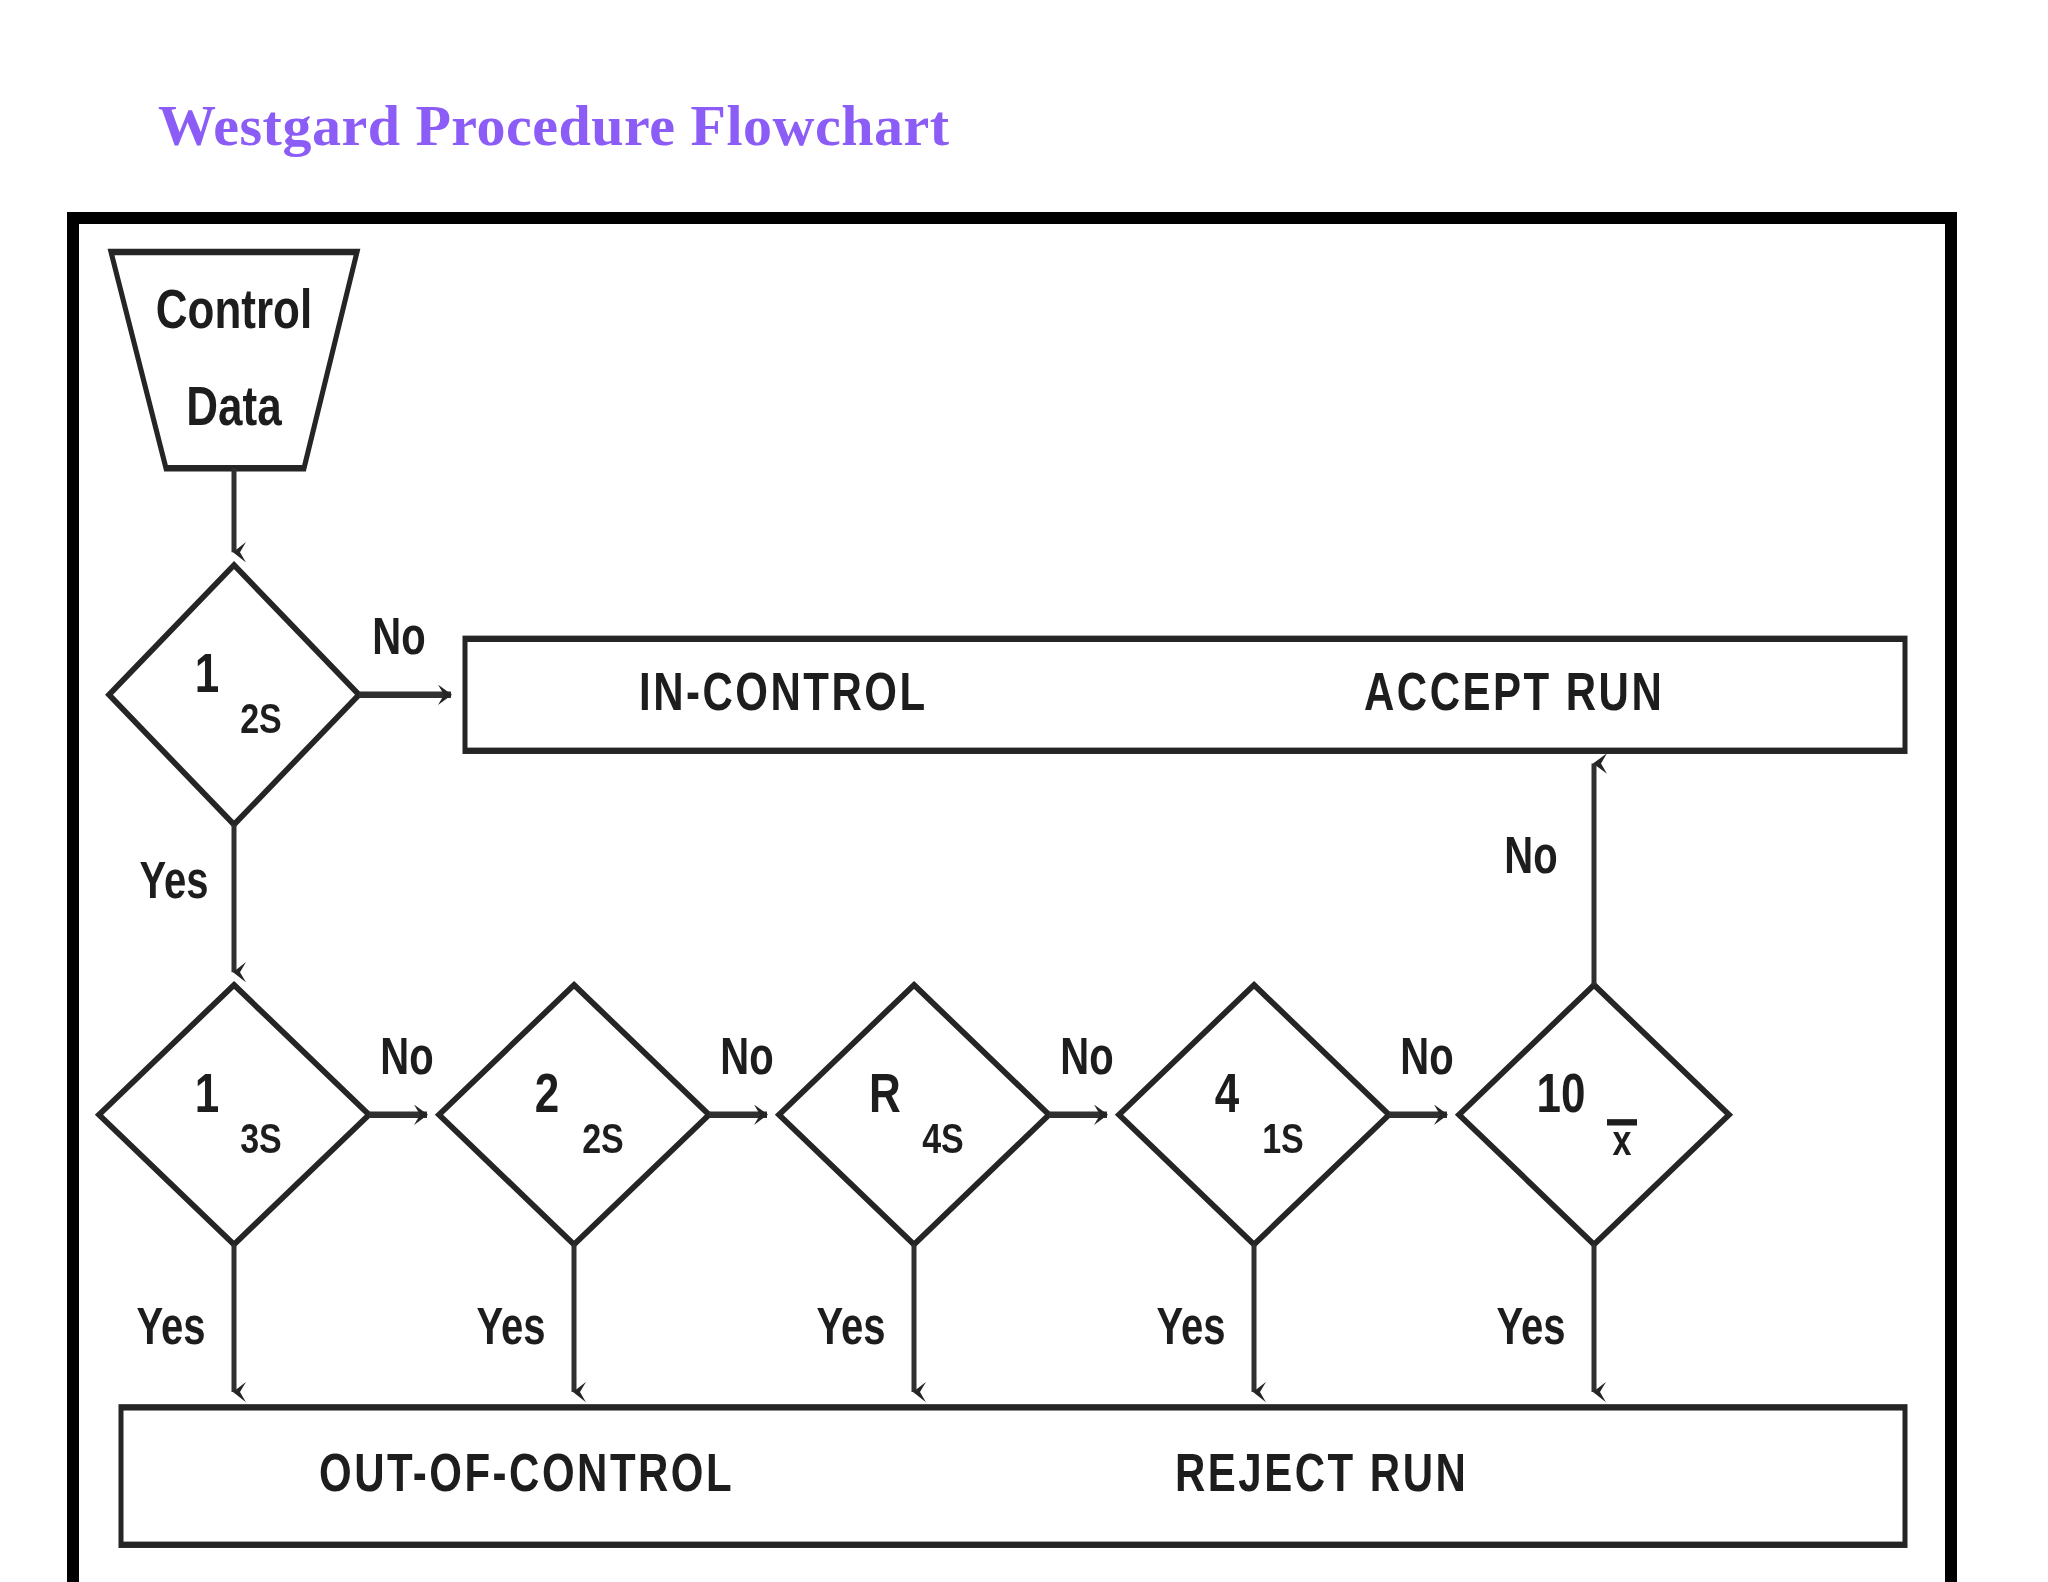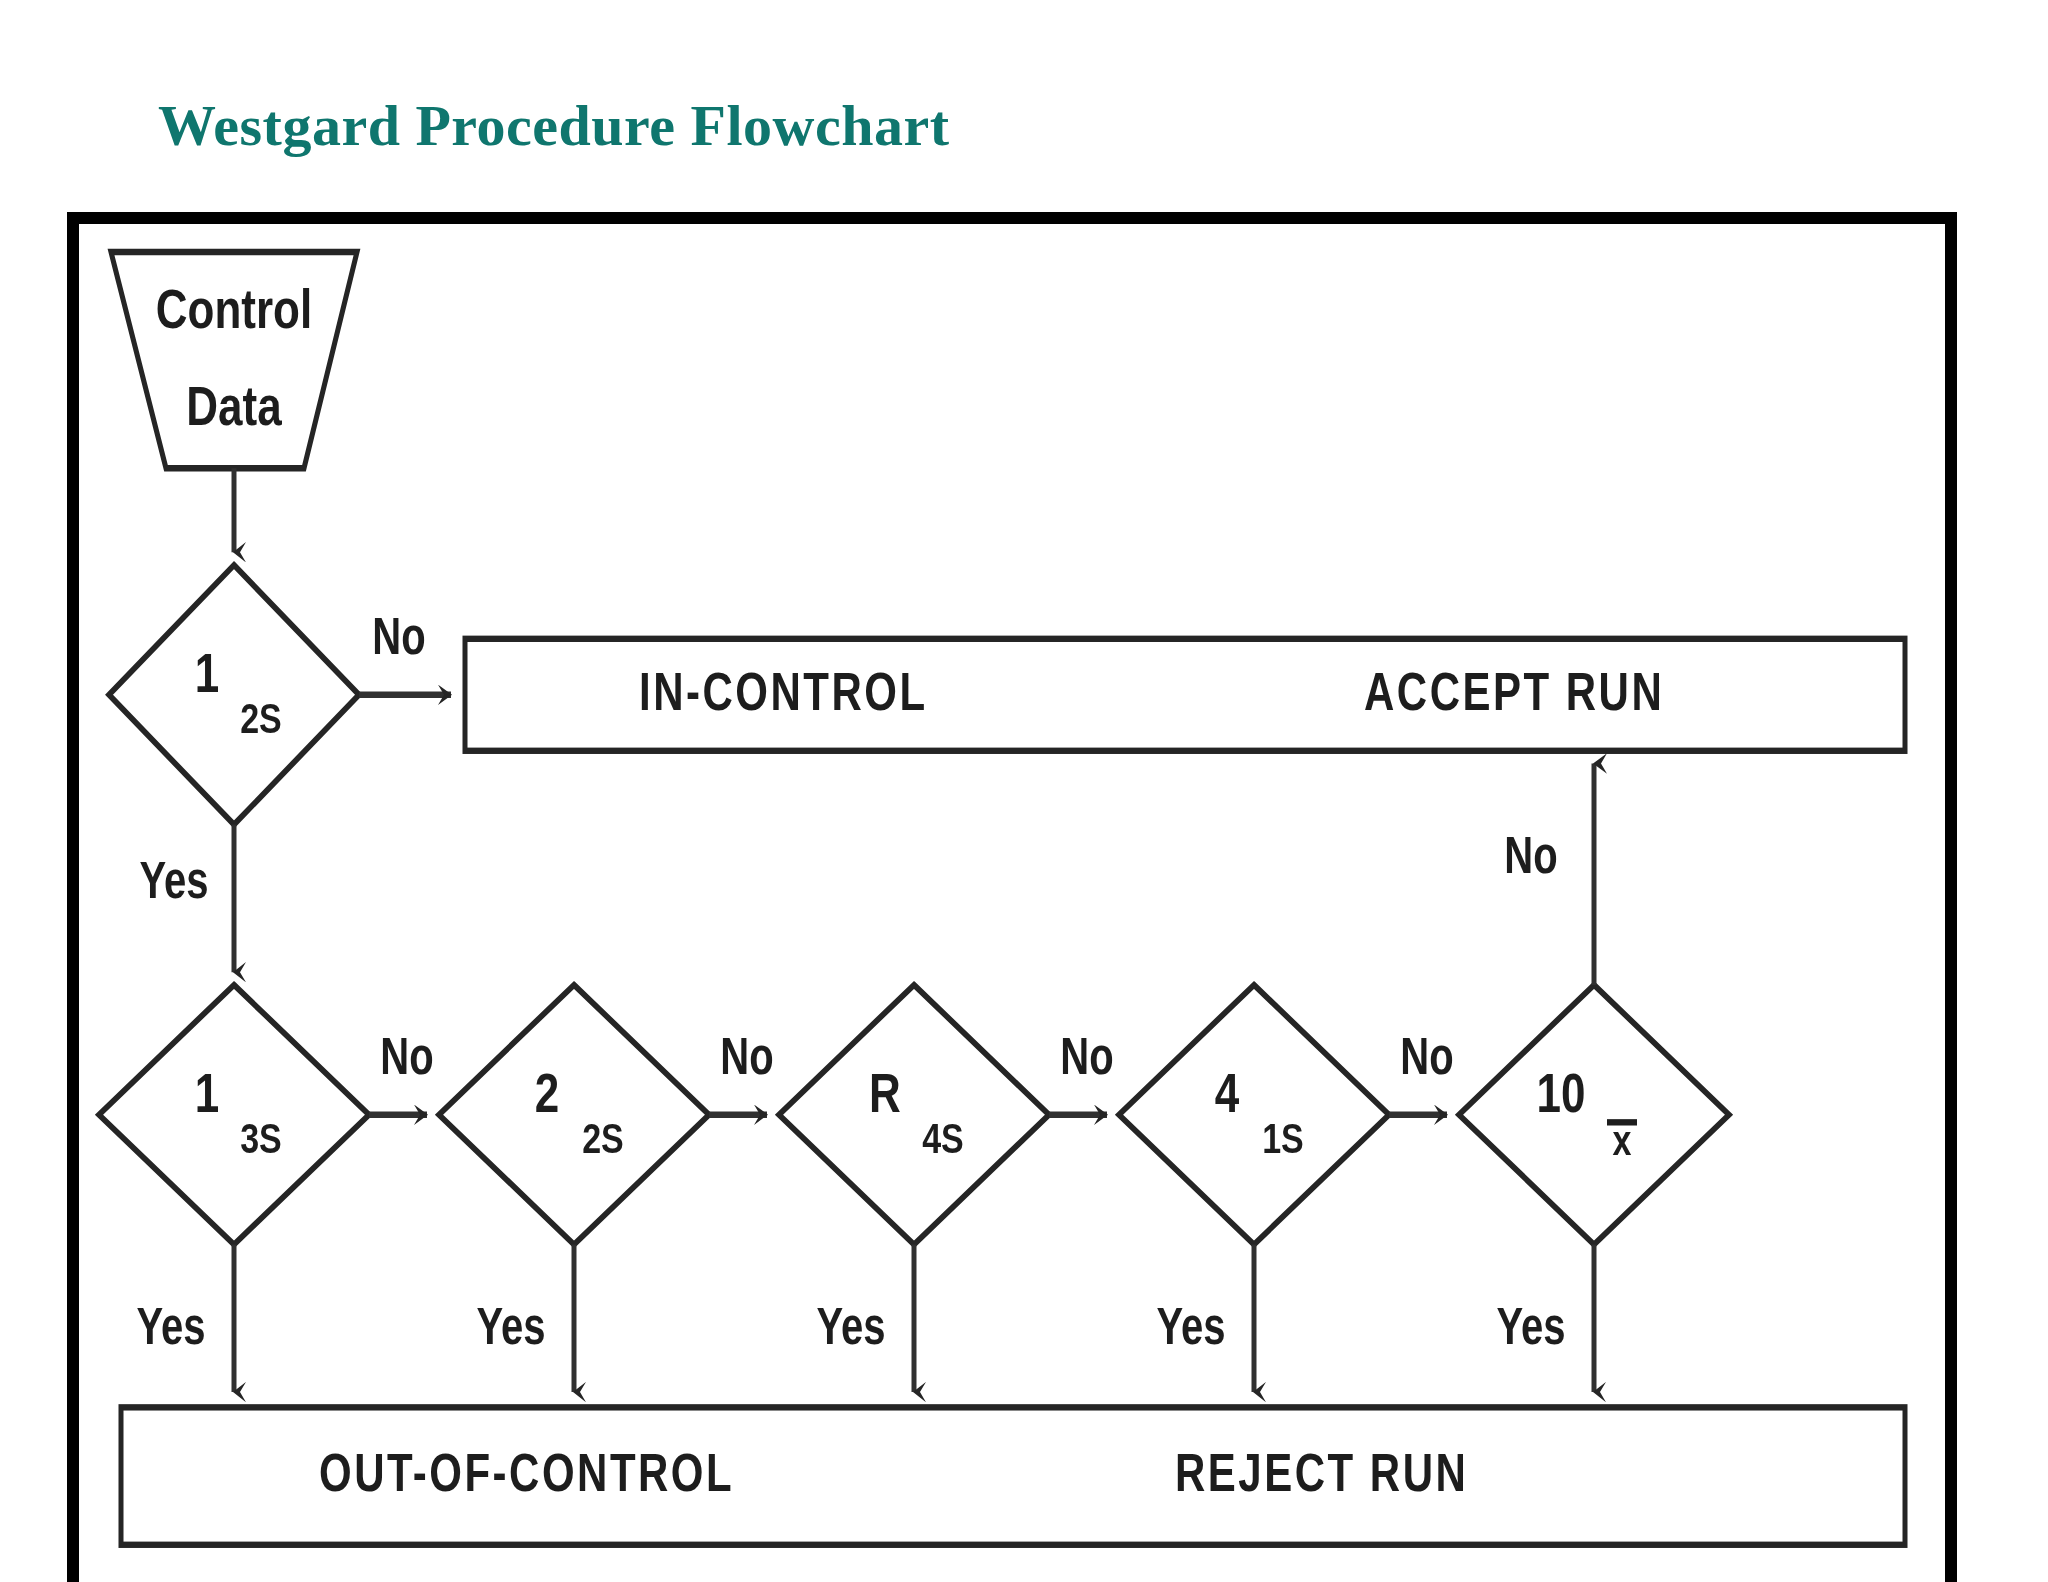--- a/index.html
+++ b/index.html
@@ -15,21 +15,21 @@
     overflow: hidden;
   }
   #page-title {
     position: absolute;
     left: 158px;
     top: 92px;
     font-family: "Liberation Serif", serif;
     font-weight: bold;
     font-size: 58px;
     letter-spacing: 0.5px;
-    color: #0f766e;
+    color: #8b5cf6;
     white-space: nowrap;
   }
   #chart-frame {
     position: absolute;
     left: 67px;
     top: 212px;
     width: 1890px;
     height: 1556px;
     border: 12px solid #000000;
     box-sizing: border-box;

